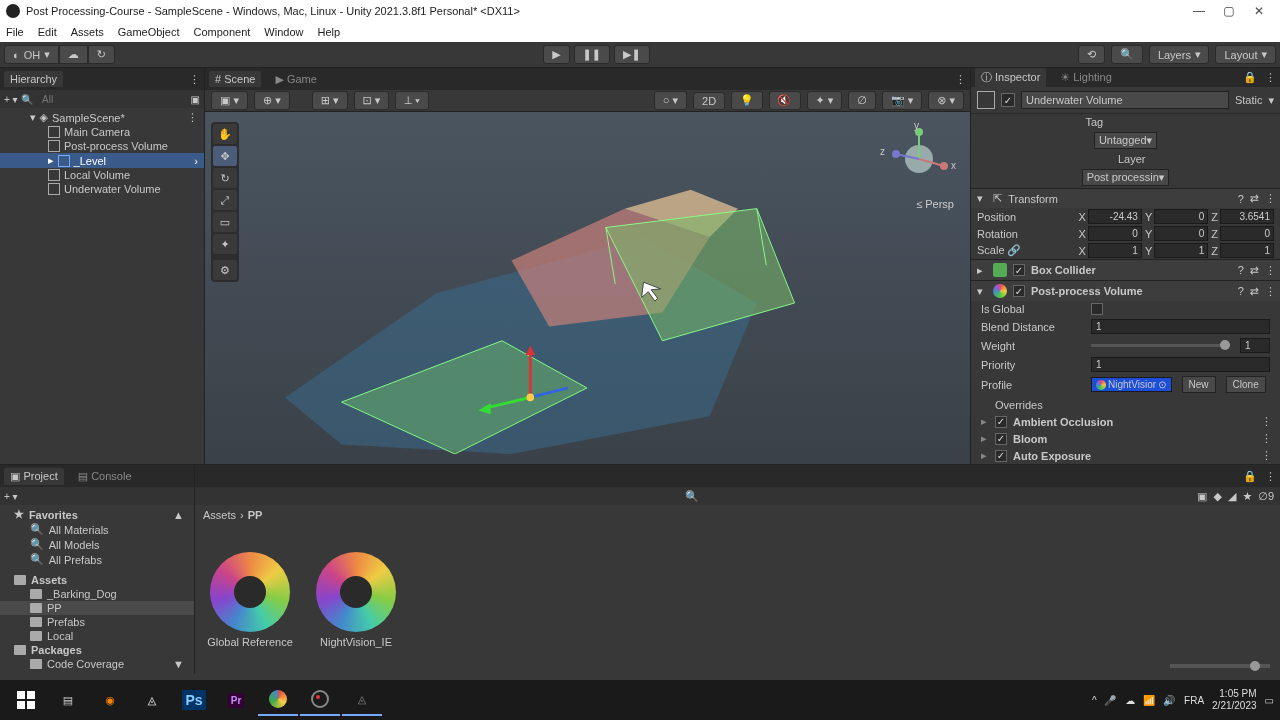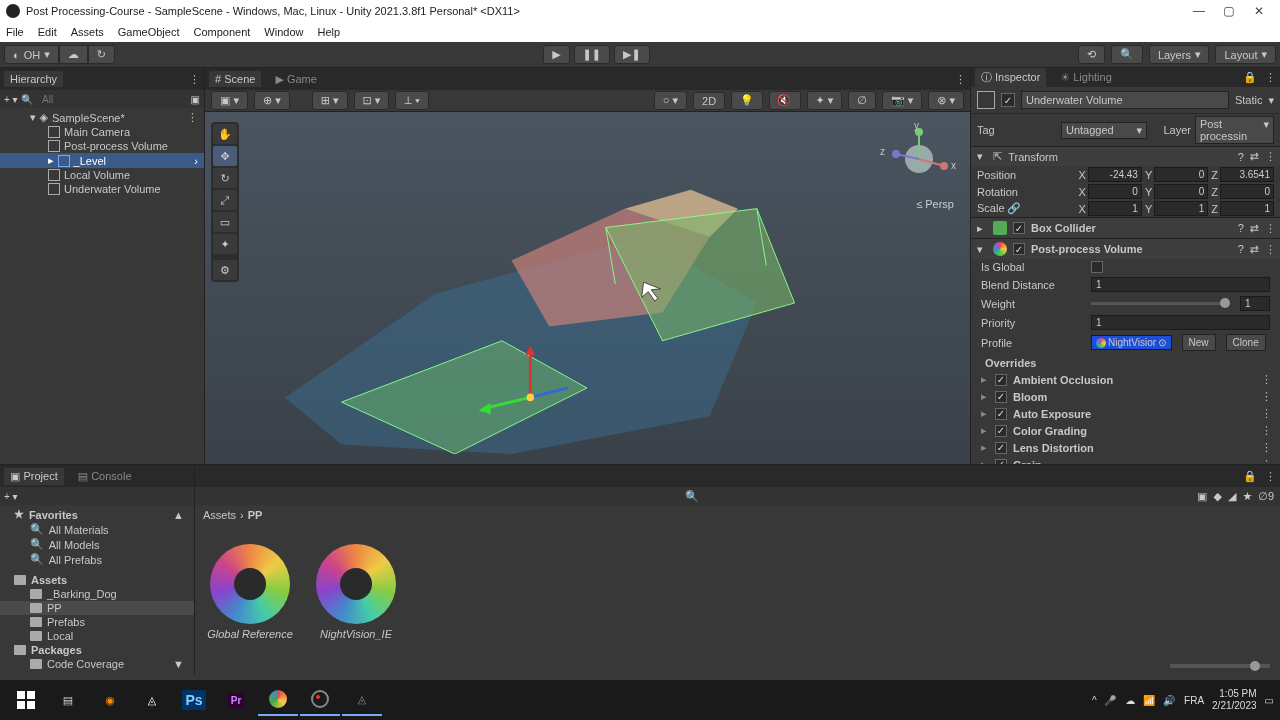--- a/index.html
+++ b/index.html
@@ -36,21 +36,21 @@
 .tool-btn { width: 24px; height: 20px; background: #3a3a3a; border-radius: 2px; display: flex; align-items: center; justify-content: center; }
 .tool-btn.active { background: #4a5c7a; }
 .gizmo { position: absolute; right: 16px; top: 12px; width: 70px; height: 70px; }
 .gizmo .axis { position: absolute; font-size: 10px; }
 .persp-label { position: absolute; right: 16px; top: 86px; font-size: 11px; color: #ccc; }
 .scene-3d { position: absolute; left: 60px; top: 40px; right: 80px; bottom: 10px; }
 .inspector { width: 310px; background: #383838; border-left: 1px solid #222; display: flex; flex-direction: column; overflow: hidden; }
 .insp-header { padding: 4px 6px; display: flex; align-items: center; gap: 6px; border-bottom: 1px solid #2a2a2a; }
 .insp-checkbox { width: 14px; height: 14px; background: #2a2a2a; border: 1px solid #666; display: flex; align-items: center; justify-content: center; }
 .insp-name { flex: 1; background: #494949; padding: 2px 4px; border: 1px solid #222; }
-.insp-row { display: flex; align-items: center; padding: 2px 6px; gap: 4px; }
+.insp-row { display: flex; align-items: center; padding: 2px 6px; gap: 4px; flex-direction: column; }
 .insp-row .label { width: 80px; }
 .insp-dropdown { flex: 1; background: #494949; padding: 1px 4px; border: 1px solid #222; display: flex; justify-content: space-between; }
 .component-hdr { background: #3d3d3d; padding: 3px 6px; display: flex; align-items: center; gap: 6px; border-top: 1px solid #222; font-weight: 500; }
 .component-hdr .foldout { width: 10px; }
 .xyz-row { display: flex; align-items: center; padding: 1px 6px; gap: 3px; }
 .xyz-row .plabel { width: 100px; }
 .xyz-field { display: flex; align-items: center; gap: 2px; flex: 1; }
 .xyz-input { background: #2a2a2a; border: 1px solid #1a1a1a; color: #ccc; padding: 1px 3px; width: 54px; font-size: 10px; text-align: right; }
 .prop-row { display: flex; align-items: center; padding: 2px 10px; gap: 10px; }
 .prop-row .plabel { width: 100px; }
@@ -67,37 +67,37 @@
 .project-left { width: 195px; border-right: 1px solid #222; display: flex; flex-direction: column; }
 .folder-tree { padding: 2px 0; overflow: hidden; }
 .folder-row { padding: 1px 10px; display: flex; align-items: center; gap: 5px; }
 .folder-row.header { font-weight: bold; padding-left: 14px; }
 .folder-row.sel { background: #4a4a4a; }
 .folder-row.indent { padding-left: 30px; }
 .folder-icon { width: 12px; height: 10px; background: #aaa; border-radius: 1px; }
 .project-right { flex: 1; display: flex; flex-direction: column; }
 .project-toolbar { height: 18px; background: #333; display: flex; align-items: center; padding: 0 6px; gap: 6px; }
 .breadcrumb { height: 20px; background: #383838; padding: 2px 8px; display: flex; align-items: center; gap: 4px; }
-.asset-grid { flex: 1; display: flex; padding: 10px; gap: 16px; align-items: center; font-style: italic; }
+.asset-grid { flex: 1; display: flex; padding: 10px; gap: 16px; align-items: flex-end; }
 .asset-item { width: 90px; text-align: center; }
 .asset-thumb { width: 80px; height: 80px; margin: 0 auto 4px; position: relative; }
 .aperture { width: 80px; height: 80px; border-radius: 40px; background: conic-gradient(#e84, #ec4, #8c4, #4ca, #48c, #84c, #c48, #e84); position: relative; }
 .aperture::after { content: ''; position: absolute; left: 24px; top: 24px; width: 32px; height: 32px; background: #2a2a2a; border-radius: 16px; }
 .bottom-slider { height: 16px; background: #383838; display: flex; align-items: center; justify-content: flex-end; padding: 0 10px; }
 .slider-bar { width: 100px; height: 4px; background: #555; position: relative; }
 .slider-handle { position: absolute; right: 10px; top: -3px; width: 10px; height: 10px; background: #999; border-radius: 5px; }
 .status { height: 6px; background: #383838; }
 .taskbar { height: 40px; background: #1a1a1a; display: flex; align-items: center; padding: 0 6px; gap: 2px; }
 .task-icon { width: 40px; height: 32px; display: flex; align-items: center; justify-content: center; }
 .task-icon.active { border-bottom: 2px solid #7af; }
 .task-right { margin-left: auto; display: flex; align-items: center; gap: 8px; color: #ddd; font-size: 10px; }
 .clock { text-align: right; line-height: 12px; }
 svg { display: block; }
 .tick::after { content: '✓'; font-size: 10px; color: #ddd; }
-.section-label { padding: 4px 14px 2px; font-weight: 700; }
+.section-label { padding: 4px 24px 2px; font-weight: 400; }
 .tri-dots { letter-spacing: -2px; }
 </style>
 </head>
 <body>
 
 <div class="title-bar">
   <span class="icon"></span>
   <span>Post Processing-Course - SampleScene - Windows, Mac, Linux - Unity 2021.3.8f1 Personal* &lt;DX11&gt;</span>
   <span class="spacer"></span>
   <span class="win-btn">—</span>

